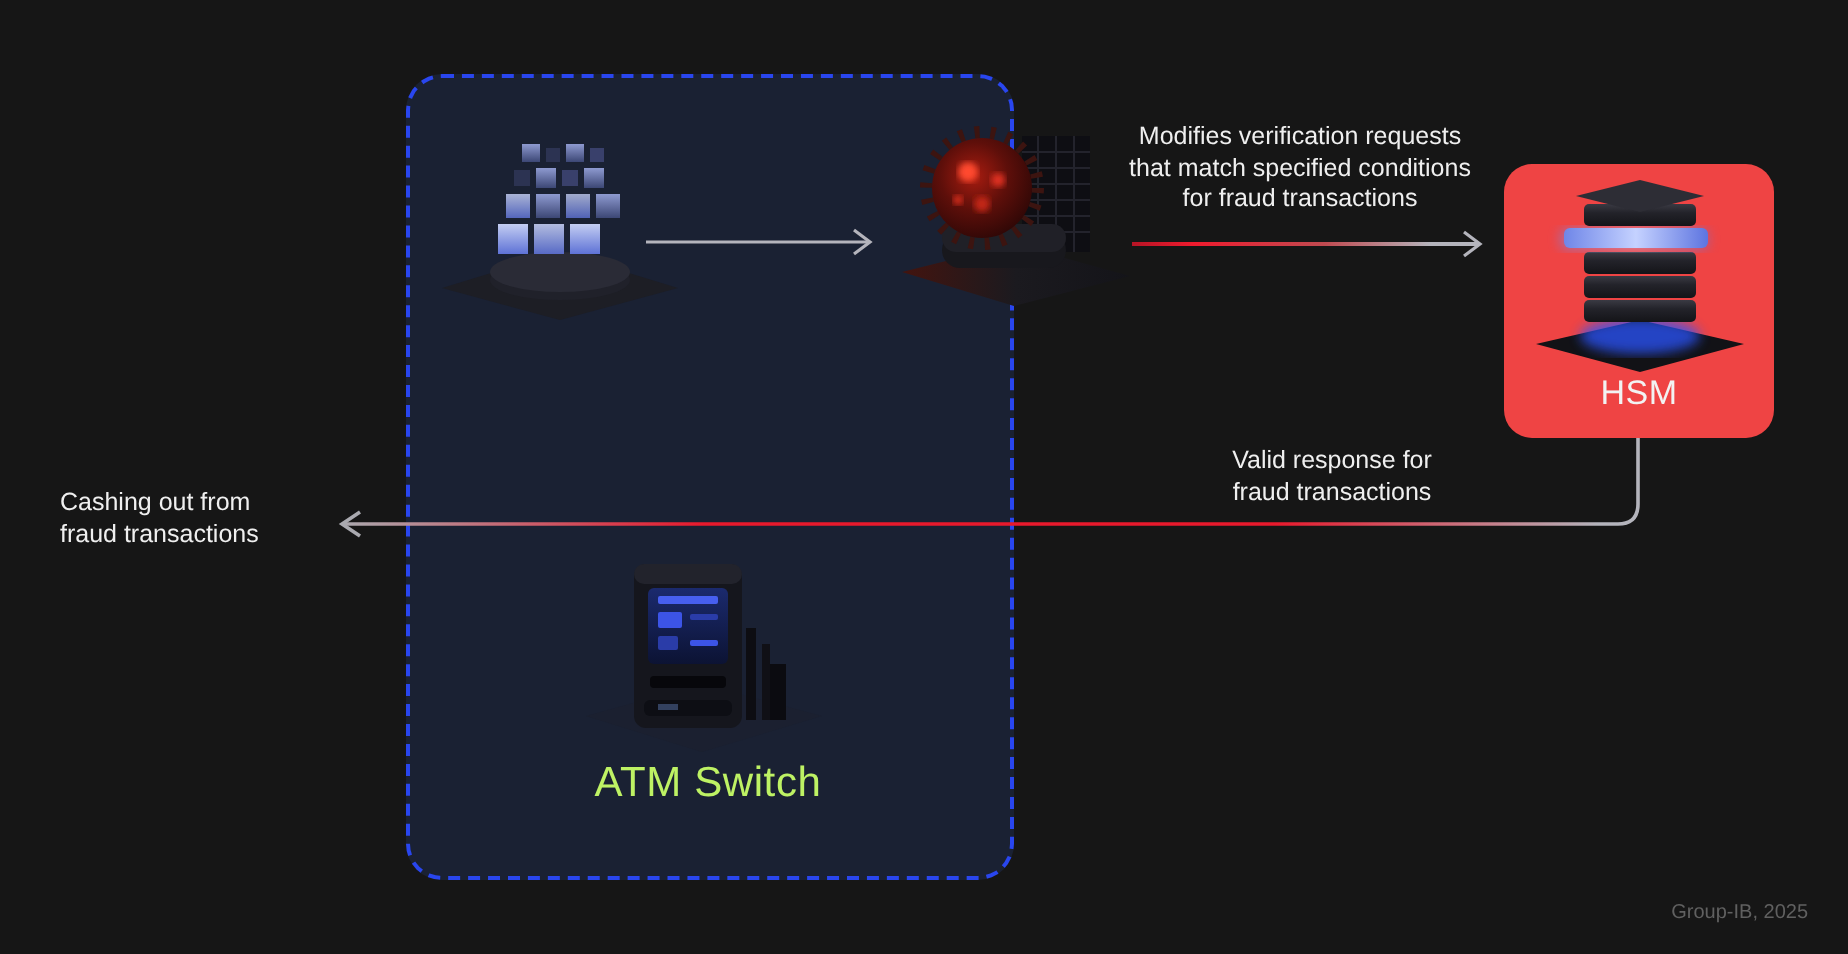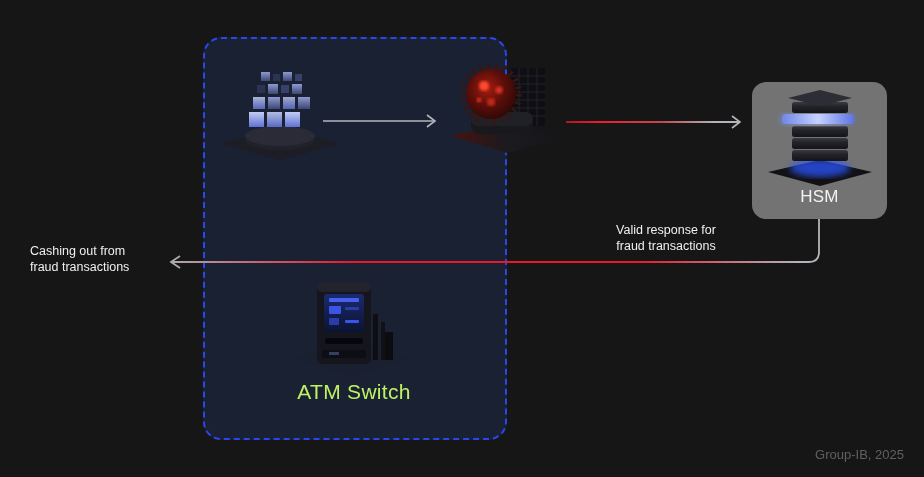--- a/index.html
+++ b/index.html
@@ -48,39 +48,39 @@
     font-size: 12.5px;
     line-height: 15.5px;
     white-space: pre-line;
   }
   .annotation.centered { text-align: center; }
 
   .hsm-card {
     position: absolute;
     left: 752px; top: 82px;
     width: 135px; height: 137px;
-    background: #737373;
+    background: #ef4444;
     border-radius: 14px;
     z-index: 3;
     text-align: center;
   }
   .hsm-card .node-label { margin-top: -4px; }
 
   .atm-label {
     color: #bef264;
     font-size: 21px;
     font-weight: 500;
     letter-spacing: .3px;
   }
 
   .footer-credit {
     position: absolute;
     right: 20px; bottom: 15px;
     color: #606060;
-    font-size: 13px;
+    font-size: 10px;
     z-index: 3;
   }
 </style>
 </head>
 <body>
 
 <div class="canvas">
 
   <div class="scope-box"></div>
 
@@ -188,20 +188,23 @@
 
       <circle cx="42" cy="34" r="28" fill="none" stroke="#3c1410" stroke-width="6" stroke-dasharray="2.5 5.5"></circle>
       <circle cx="42" cy="34" r="25" fill="url(#virusBody)"></circle>
       <circle cx="35" cy="26" r="5" fill="#ff4a2e" filter="url(#softGlow)"></circle>
       <circle cx="50" cy="30" r="3.5" fill="#e03322" filter="url(#softGlow)"></circle>
       <circle cx="42" cy="42" r="4" fill="#c22818" filter="url(#softGlow)"></circle>
       <circle cx="30" cy="40" r="2.5" fill="#d92f1e" filter="url(#softGlow)"></circle>
     </svg>
   </div>
 
+  <div class="annotation centered" style="left:543px; top:61px; width:214px;">Modifies verification requests
+that match specified conditions
+for fraud transactions</div>
 
   <div class="hsm-card">
     <svg class="node-icon" width="120" height="102" viewBox="0 0 120 102" style="margin-top:6px;">
       <defs>
         <linearGradient id="slab" x1="0" y1="0" x2="0" y2="1">
           <stop offset="0" stop-color="#3a3a43"></stop>
             <stop offset="0.4" stop-color="#23232a"></stop>
             <stop offset="1" stop-color="#141418"></stop>
         </linearGradient>
         <linearGradient id="blueSlab" x1="0" y1="0" x2="1" y2="0">

